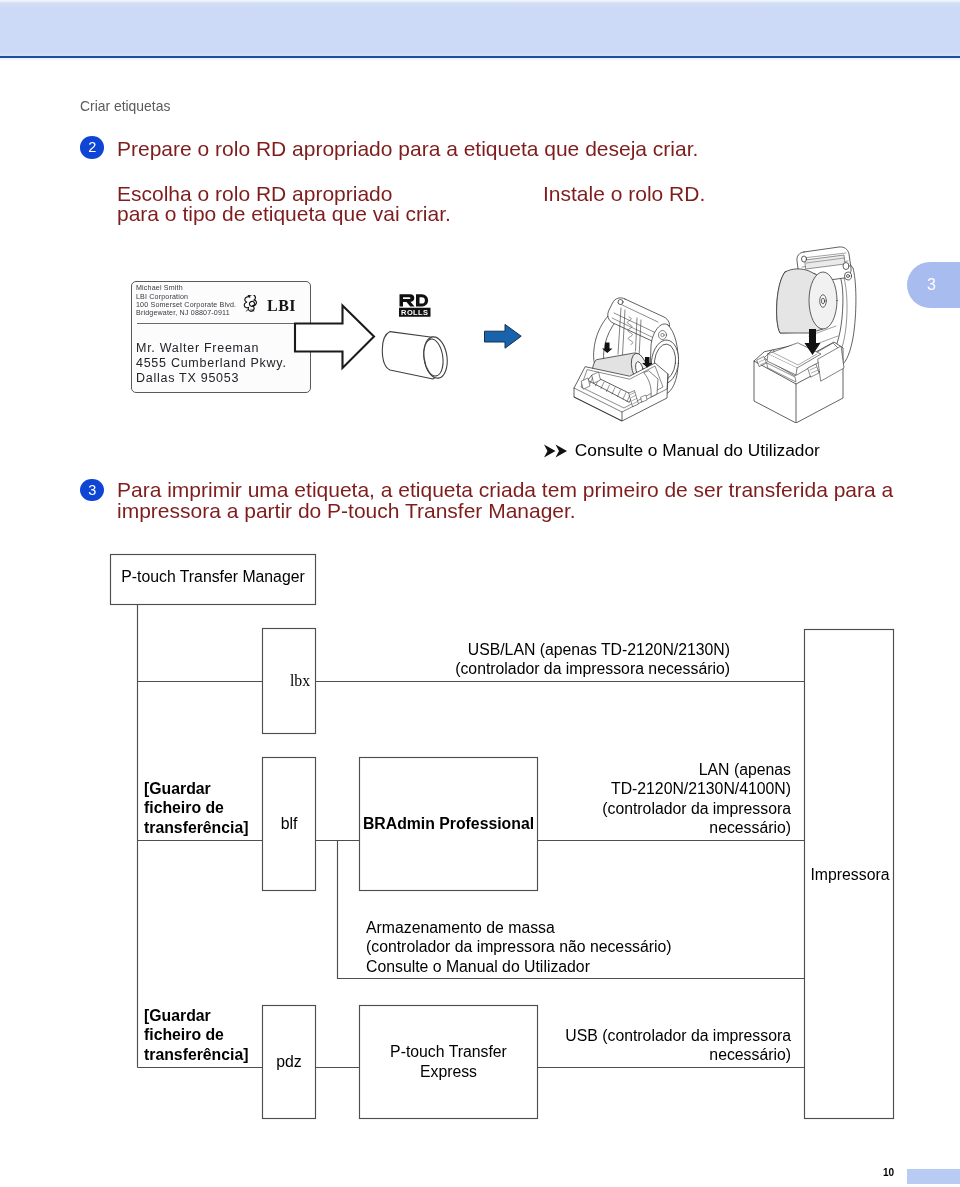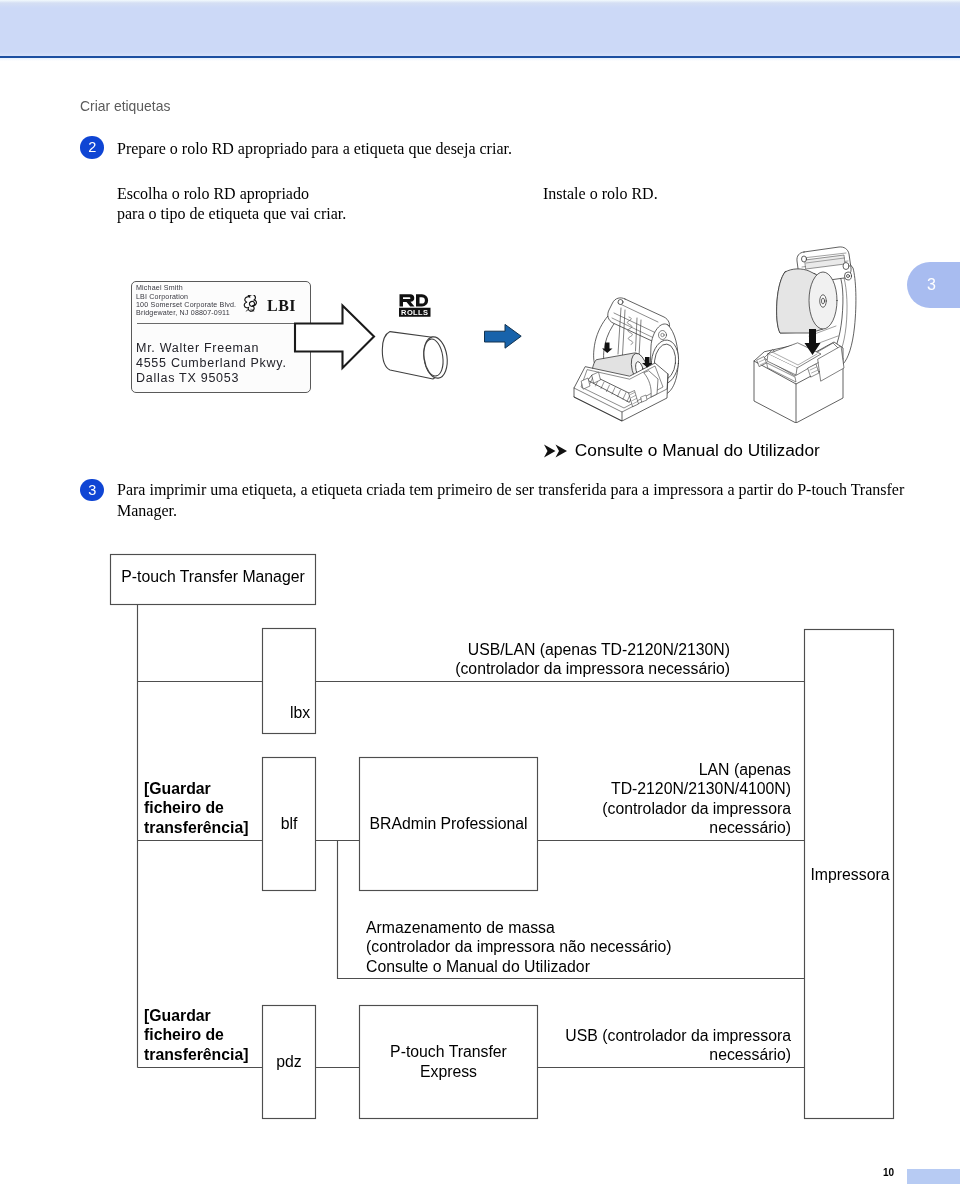--- a/index.html
+++ b/index.html
@@ -8,21 +8,21 @@
        -webkit-font-smoothing:antialiased;}
   .abs{position:absolute;}
   
   .hdr-band{left:0;top:0;width:960px;height:56px;background:linear-gradient(to bottom,#f2fafd 0px,#d5dff4 3px,#ccd9f7 8px,#ccd9f7 52px,#d6e1f9 56px);}
   .hdr-rule{left:0;top:56px;width:960px;height:2px;background:#1c4fa1;}
   .hdr-glow{left:0;top:58px;width:960px;height:3px;background:linear-gradient(to bottom,#e8f1fd,#fff);}
   .crumb{left:80px;top:81.5px;font-size:13.9px;color:#5b5b5b;margin-top:16px;}
   
   .step-circ{width:23.8px;height:22.6px;border-radius:50%;background:#0f45d4;
       color:#fff;font-size:14.5px;line-height:22.6px;text-align:center;font-weight:400;}
-  .body-txt{font-size:16px;color:#000000;line-height:20.2px;font-family:Liberation Serif, serif;}
+  .body-txt{font-size:21px;color:#7f1d1d;line-height:20.2px;}
   .see-manual{left:544px;top:439.5px;font-size:17.3px;color:#000;white-space:nowrap;}
   .sm-arrows{vertical-align:-2.5px;margin-right:0px;}
   
   .tab3{right:0;top:262px;width:53px;height:46px;border-radius:23px 0 0 23px;
      background:#a8bcf0;color:#fff;font-size:16px;line-height:46px;text-align:center;padding-right:4px;box-sizing:border-box;}
   
   .dbox{box-sizing:border-box;
         display:flex;align-items:center;justify-content:center;background:transparent;
         font-size:15.8px;color:#000;text-align:center;line-height:20px;}
   .dlabel{font-size:15.8px;color:#000;line-height:19.3px;text-align:right;}
@@ -272,23 +272,23 @@
 
     <path d="M337.5 840.5 L337.5 978.5 L804.5 978.5"></path>
 
     <path d="M137.5 1067.5 L262.5 1067.5"></path>
     <path d="M315.5 1067.5 L359.5 1067.5"></path>
     <path d="M537.5 1067.5 L804.5 1067.5"></path>
   </g>
 </svg>
 
 <div class="abs dbox" style="left:110px;top:551.5px;width:206px;height:51px;border:none;">P-touch Transfer Manager</div>
-<div class="abs dbox" style="left:262px;top:660px;width:76px;height:106px;border:none;">lbx</div>
+<div class="abs dbox" style="left:262px;top:628px;width:76px;height:106px;border:none;font-family:Liberation Serif, serif;">lbx</div>
 <div class="abs dbox" style="left:262px;top:757px;width:54px;height:134px;border:none;">blf</div>
-<div class="abs dbox" style="left:359px;top:757px;width:179px;height:134px;border:none;">BRAdmin Professional</div>
+<div class="abs dbox" style="left:359px;top:757px;width:179px;height:134px;border:none;font-weight:bold;">BRAdmin Professional</div>
 <div class="abs dbox" style="left:262px;top:1005px;width:54px;height:114px;border:none;">pdz</div>
 <div class="abs dbox" style="left:359px;top:1005px;width:179px;height:114px;border:none;white-space:pre-line;">P-touch Transfer
 Express</div>
 <div class="abs dlabel" style="left:806px;top:864.5px;width:88px;text-align:center;">Impressora</div>
 
 <div class="abs bold" style="left:144px;top:779px;white-space:pre-line;">[Guardar
 ficheiro de
 transferência]</div>
 <div class="abs bold" style="left:144px;top:1006px;white-space:pre-line;">[Guardar
 ficheiro de

